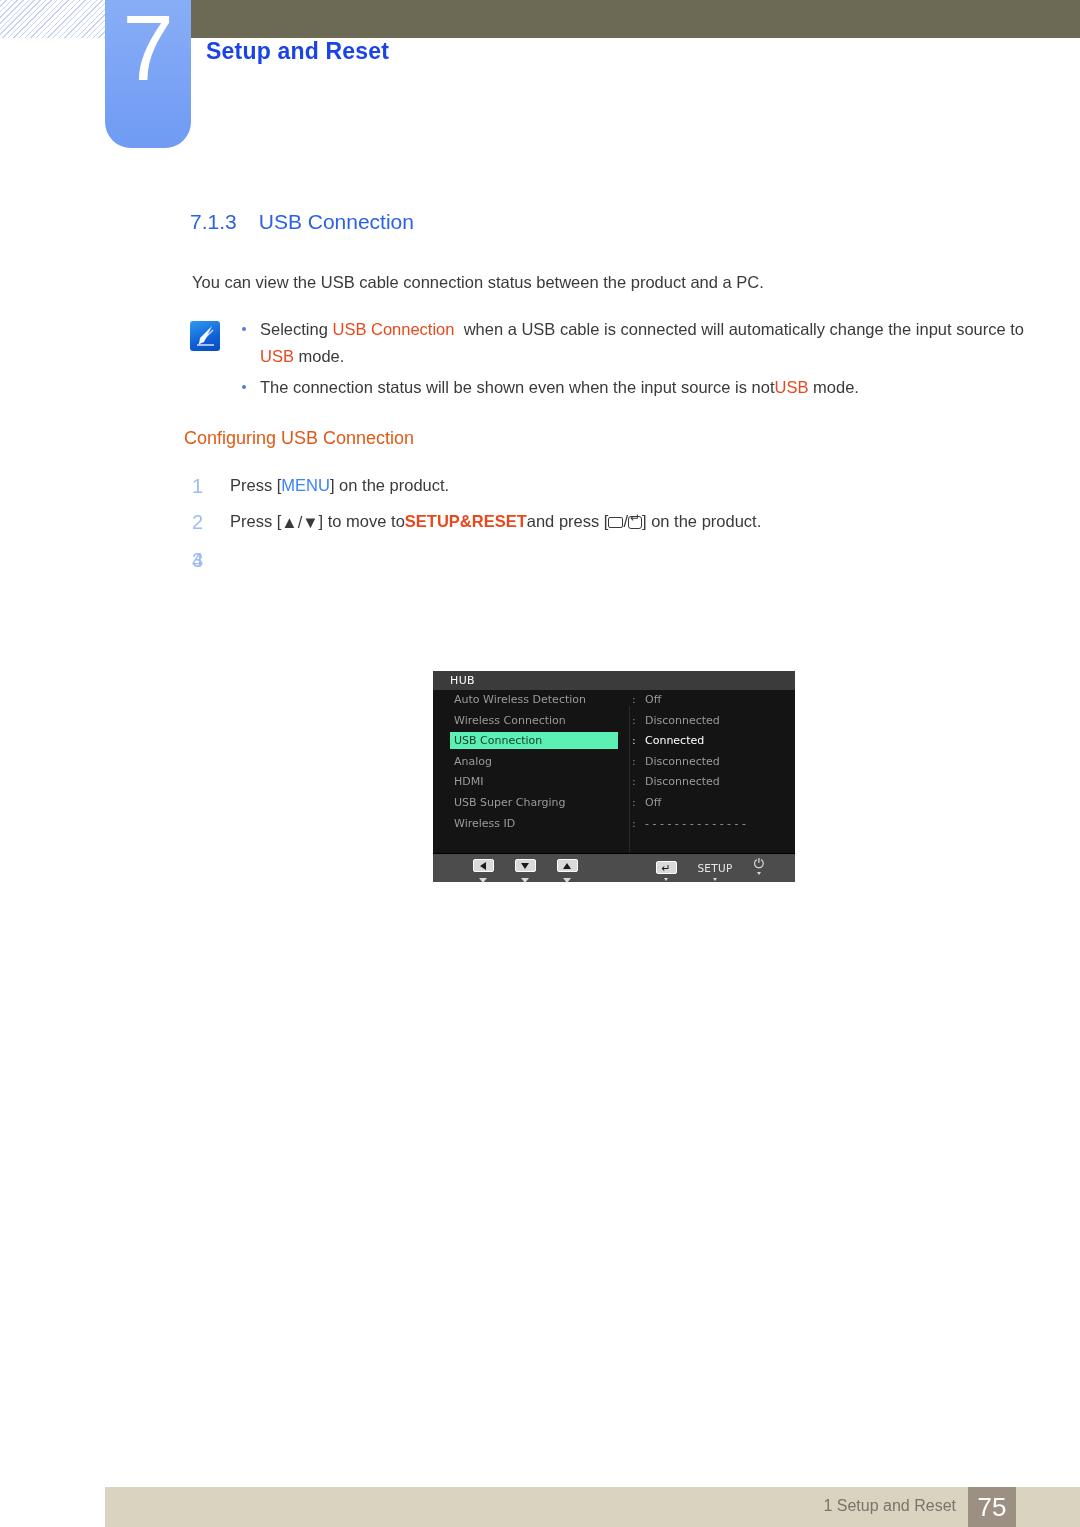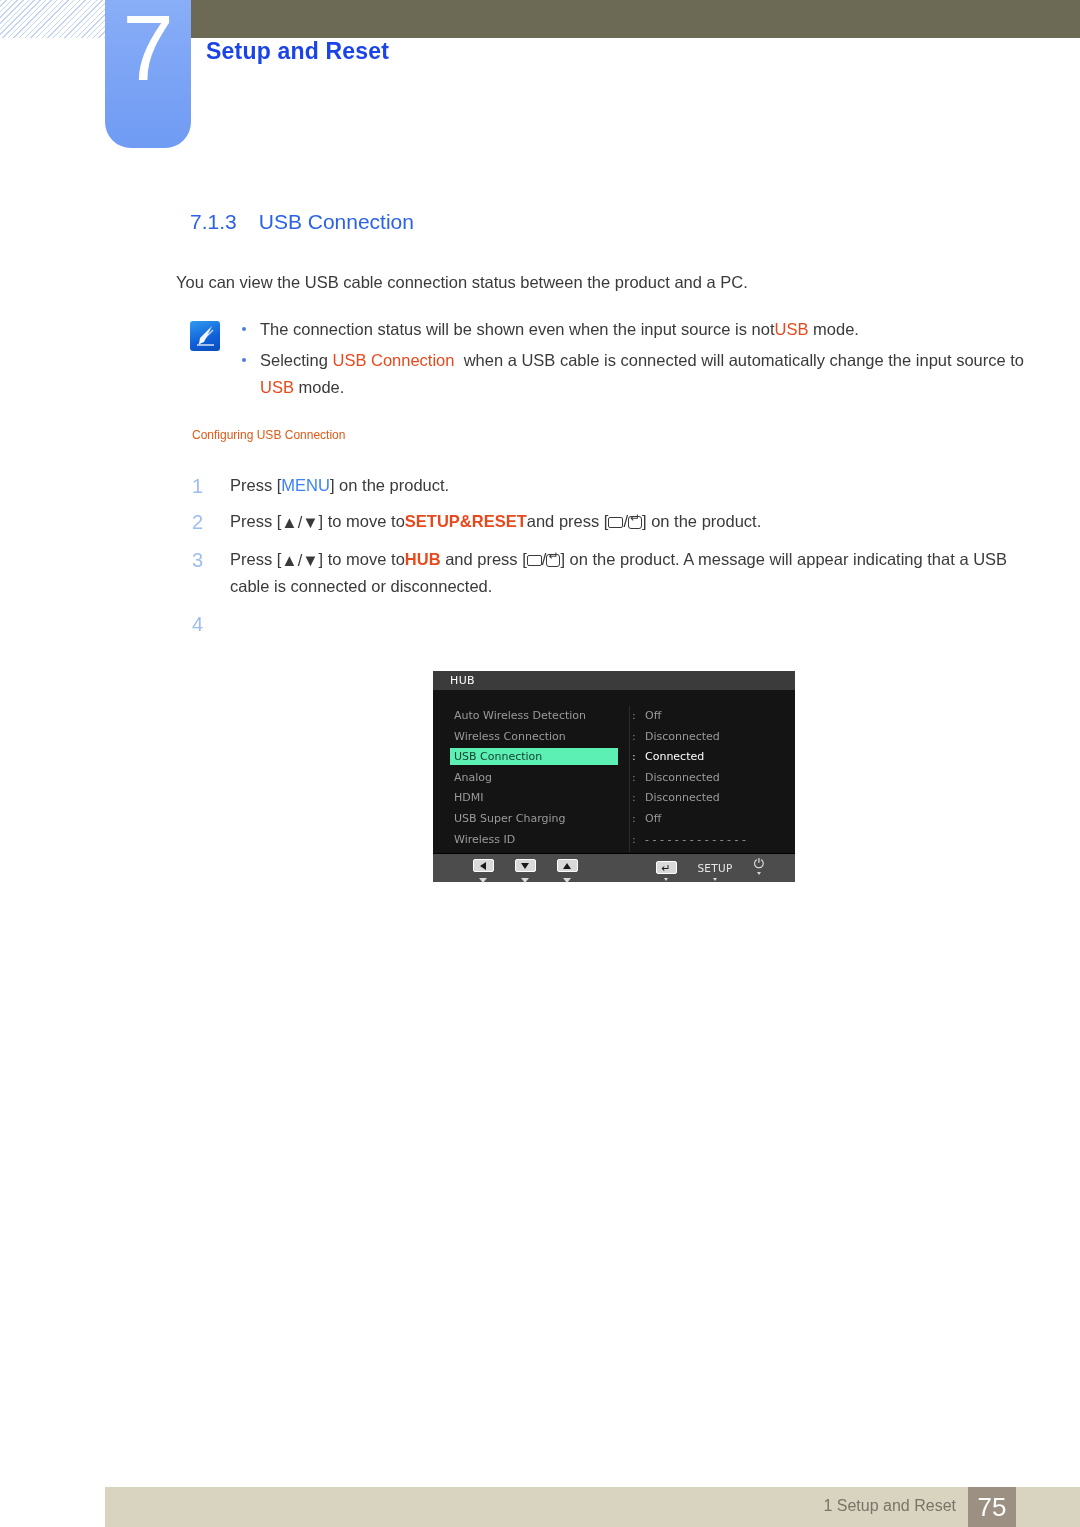--- a/index.html
+++ b/index.html
@@ -44,21 +44,21 @@
     letter-spacing: .2px;
   }
 
   .sec-head {
     position: absolute; left: 190px; top: 210px;
     font-size: 21px; color: #2b62e8; font-weight: 400;
   }
   .sec-head .num { margin-right: 22px; }
 
   .intro {
-    position: absolute; left: 176px; top: 270px; width: 840px;
+    position: absolute; left: 192px; top: 270px; width: 840px;
     font-size: 16.5px; color: #3a3a3a; line-height: 1.5;
   }
 
   .note-icon {
     position: absolute; left: 190px; top: 321px;
     width: 30px; height: 30px;
     background: linear-gradient(160deg,#2f9bf0 0%, #0f5fd8 60%, #0a4cbb 100%);
     border-radius: 3px;
   }
   .note-icon svg { display:block; width:30px; height:30px; }
@@ -69,22 +69,22 @@
     padding-left: 22px;
     font-size: 16.5px; color: #3a3a3a; line-height: 1.65;
     margin-bottom: 4px;
   }
   .note-item .dot {
     position: absolute; left: 4px; top: 11px;
     width: 4px; height: 4px; background: #4a7fe0; border-radius: 50%;
   }
 
   .sub-head {
-    position: absolute; left: 192px; top: 428px;
-    font-size: 12px; color: #e05a16; font-weight: 400;
+    position: absolute; left: 184px; top: 428px;
+    font-size: 18px; color: #e05a16; font-weight: 400;
   }
 
   .steps { position: absolute; left: 192px; top: 472px; width: 830px; }
   .step { position: relative; padding-left: 38px; margin-bottom: 10px;
           font-size: 16.5px; color: #3a3a3a; line-height: 1.6; }
   .step .sn {
     position: absolute; left: 0; top: -2px;
     font-size: 20px; color: #9dbdf0;
   }
 
@@ -113,21 +113,21 @@
     position: absolute; left: 433px; top: 671px;
     width: 362px; height: 211px;
     background: #141414;
     font-family: "DejaVu Sans", sans-serif;
   }
   .osd-title {
     height: 19px; background: #3b3b3b; color:#ffffff;
     font-size: 11px; line-height: 19px; padding-left: 17px;
     letter-spacing:.4px;
   }
-  .osd-rows { position: relative; padding-top: 16px; }
+  .osd-rows { position: relative; padding-top: 0; }
   .osd-row {
     position: relative; height: 20.6px; display:flex; align-items:center;
   }
   .osd-label {
     position:absolute; left: 17px; top:1px;
     font-size: 11px; color:#9a9a9a; white-space:nowrap;
     padding: 2px 4px;
   }
   .osd-row.sel .osd-label {
     background:#5cf0b4; color:#133c2c; width: 168px;
@@ -212,45 +212,44 @@
     <svg viewBox="0 0 30 30" aria-hidden="true">
       <path d="M22 5 L10 17 L9 23 L14 21 Z" fill="#ffffff" opacity="0.95"></path>
       <path d="M9 23 L23 9" stroke="#ffffff" stroke-width="1.2" fill="none" opacity="0.8"></path>
       <path d="M7 24 L24 24" stroke="#ffffff" stroke-width="1.4" fill="none" opacity="0.9"></path>
     </svg>
   </div>
 
   <div class="note-list">
     <div class="note-item">
       <span class="dot"></span>
-      <span>The connection status will be shown even when the input source is not</span><span class="hl-red">USB</span><span> mode.</span>
+      <span>Selecting </span><span class="hl-red">USB Connection</span><span>&nbsp; when a USB cable is connected will automatically change the input source to </span><span class="hl-red">USB</span><span> mode.</span>
     </div>
     <div class="note-item">
       <span class="dot"></span>
-      <span>Selecting </span><span class="hl-red">USB Connection</span><span>&nbsp; when a USB cable is connected will automatically change the input source to </span><span class="hl-red">USB</span><span> mode.</span>
+      <span>The connection status will be shown even when the input source is not</span><span class="hl-red">USB</span><span> mode.</span>
     </div>
   </div>
 
   <div class="sub-head">Configuring USB Connection</div>
 
   <div class="steps">
 
     <div class="step">
       <span class="sn">1</span>
       <span>Press [<span class="kbd">MENU</span>] on the product.</span>
     </div>
 
     <div class="step">
       <span class="sn">2</span>
       <span>Press [<span class="gl">▲/▼</span>] to move to<span class="hl-red-b">SETUP&amp;RESET</span>and press [<span class="gl-src"></span>/<span class="gl-ent"></span>] on the product.</span>
     </div>
 
     <div class="step">
       <span class="sn">3</span>
-      <span>Press [<span class="gl">▲/▼</span>] to move to<span class="hl-red-b">HUB</span> and press [<span class="gl-src"></span>/<span class="gl-ent"></span>] on the product. A message will appear indicating that a USB cable is connected or disconnected.</span>
     </div>
 
     <div class="step">
       <span class="sn">4</span>
     </div>
 
   </div>
 
   <div class="osd">
     <div class="osd-title">HUB</div>

